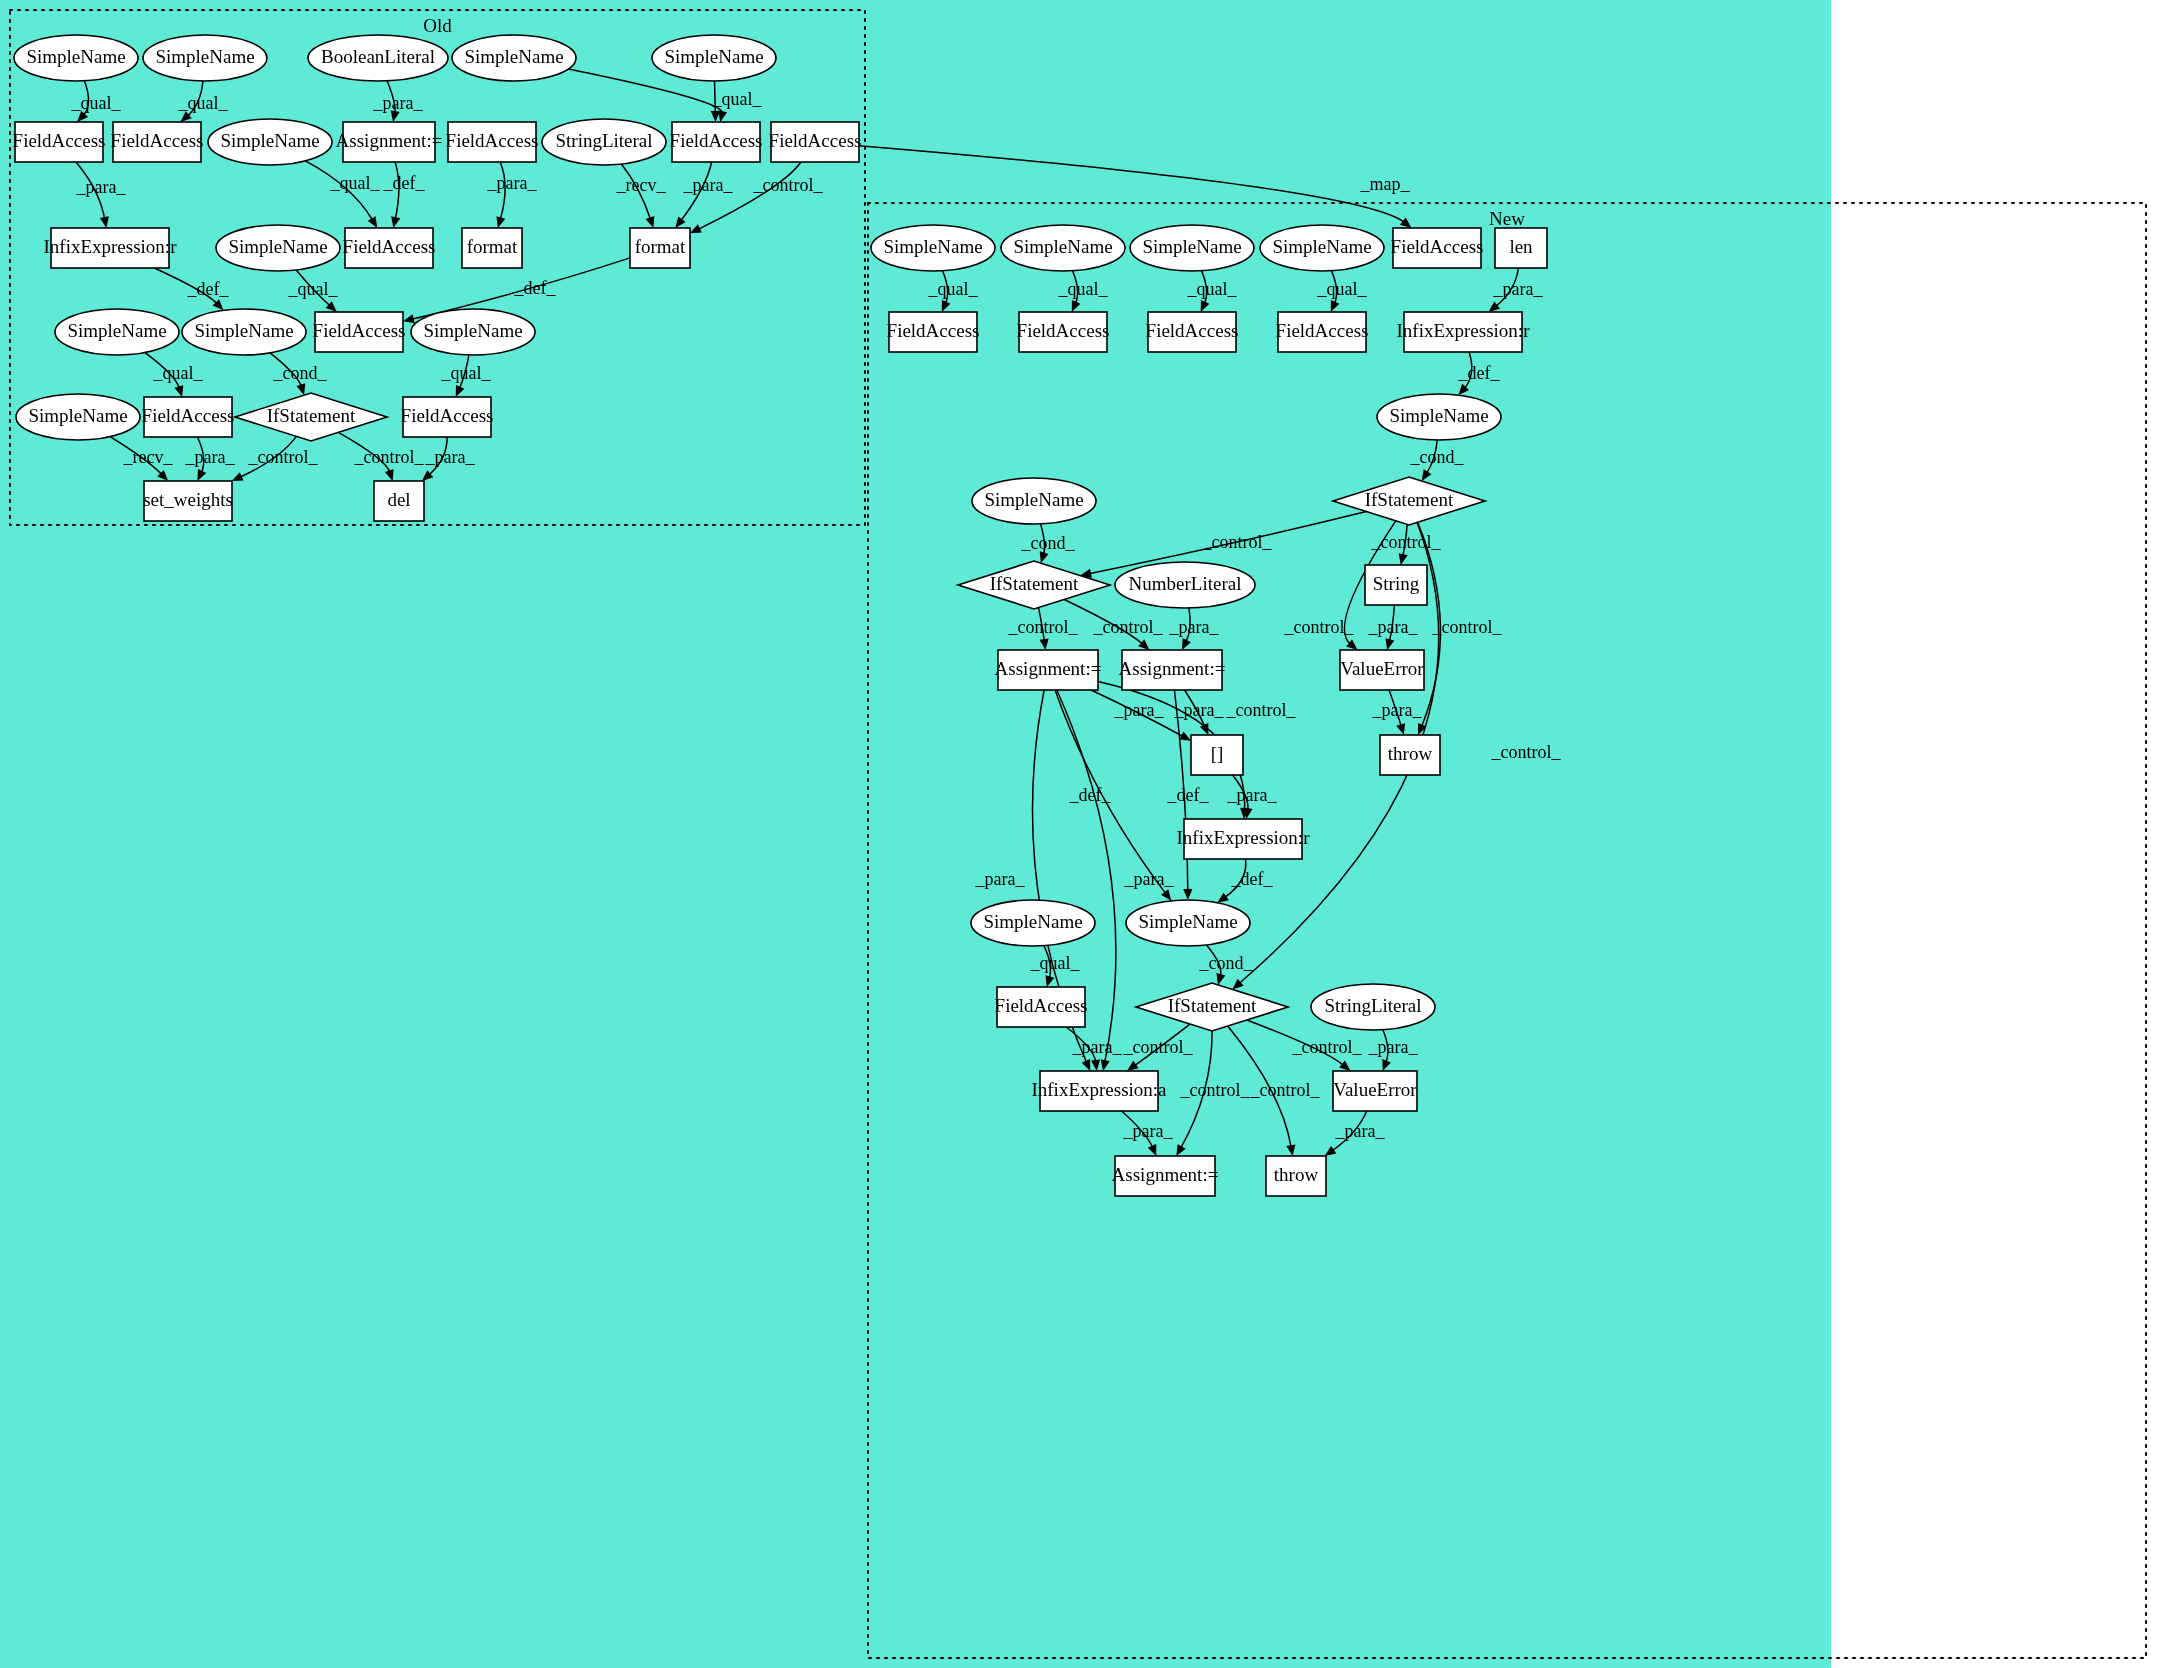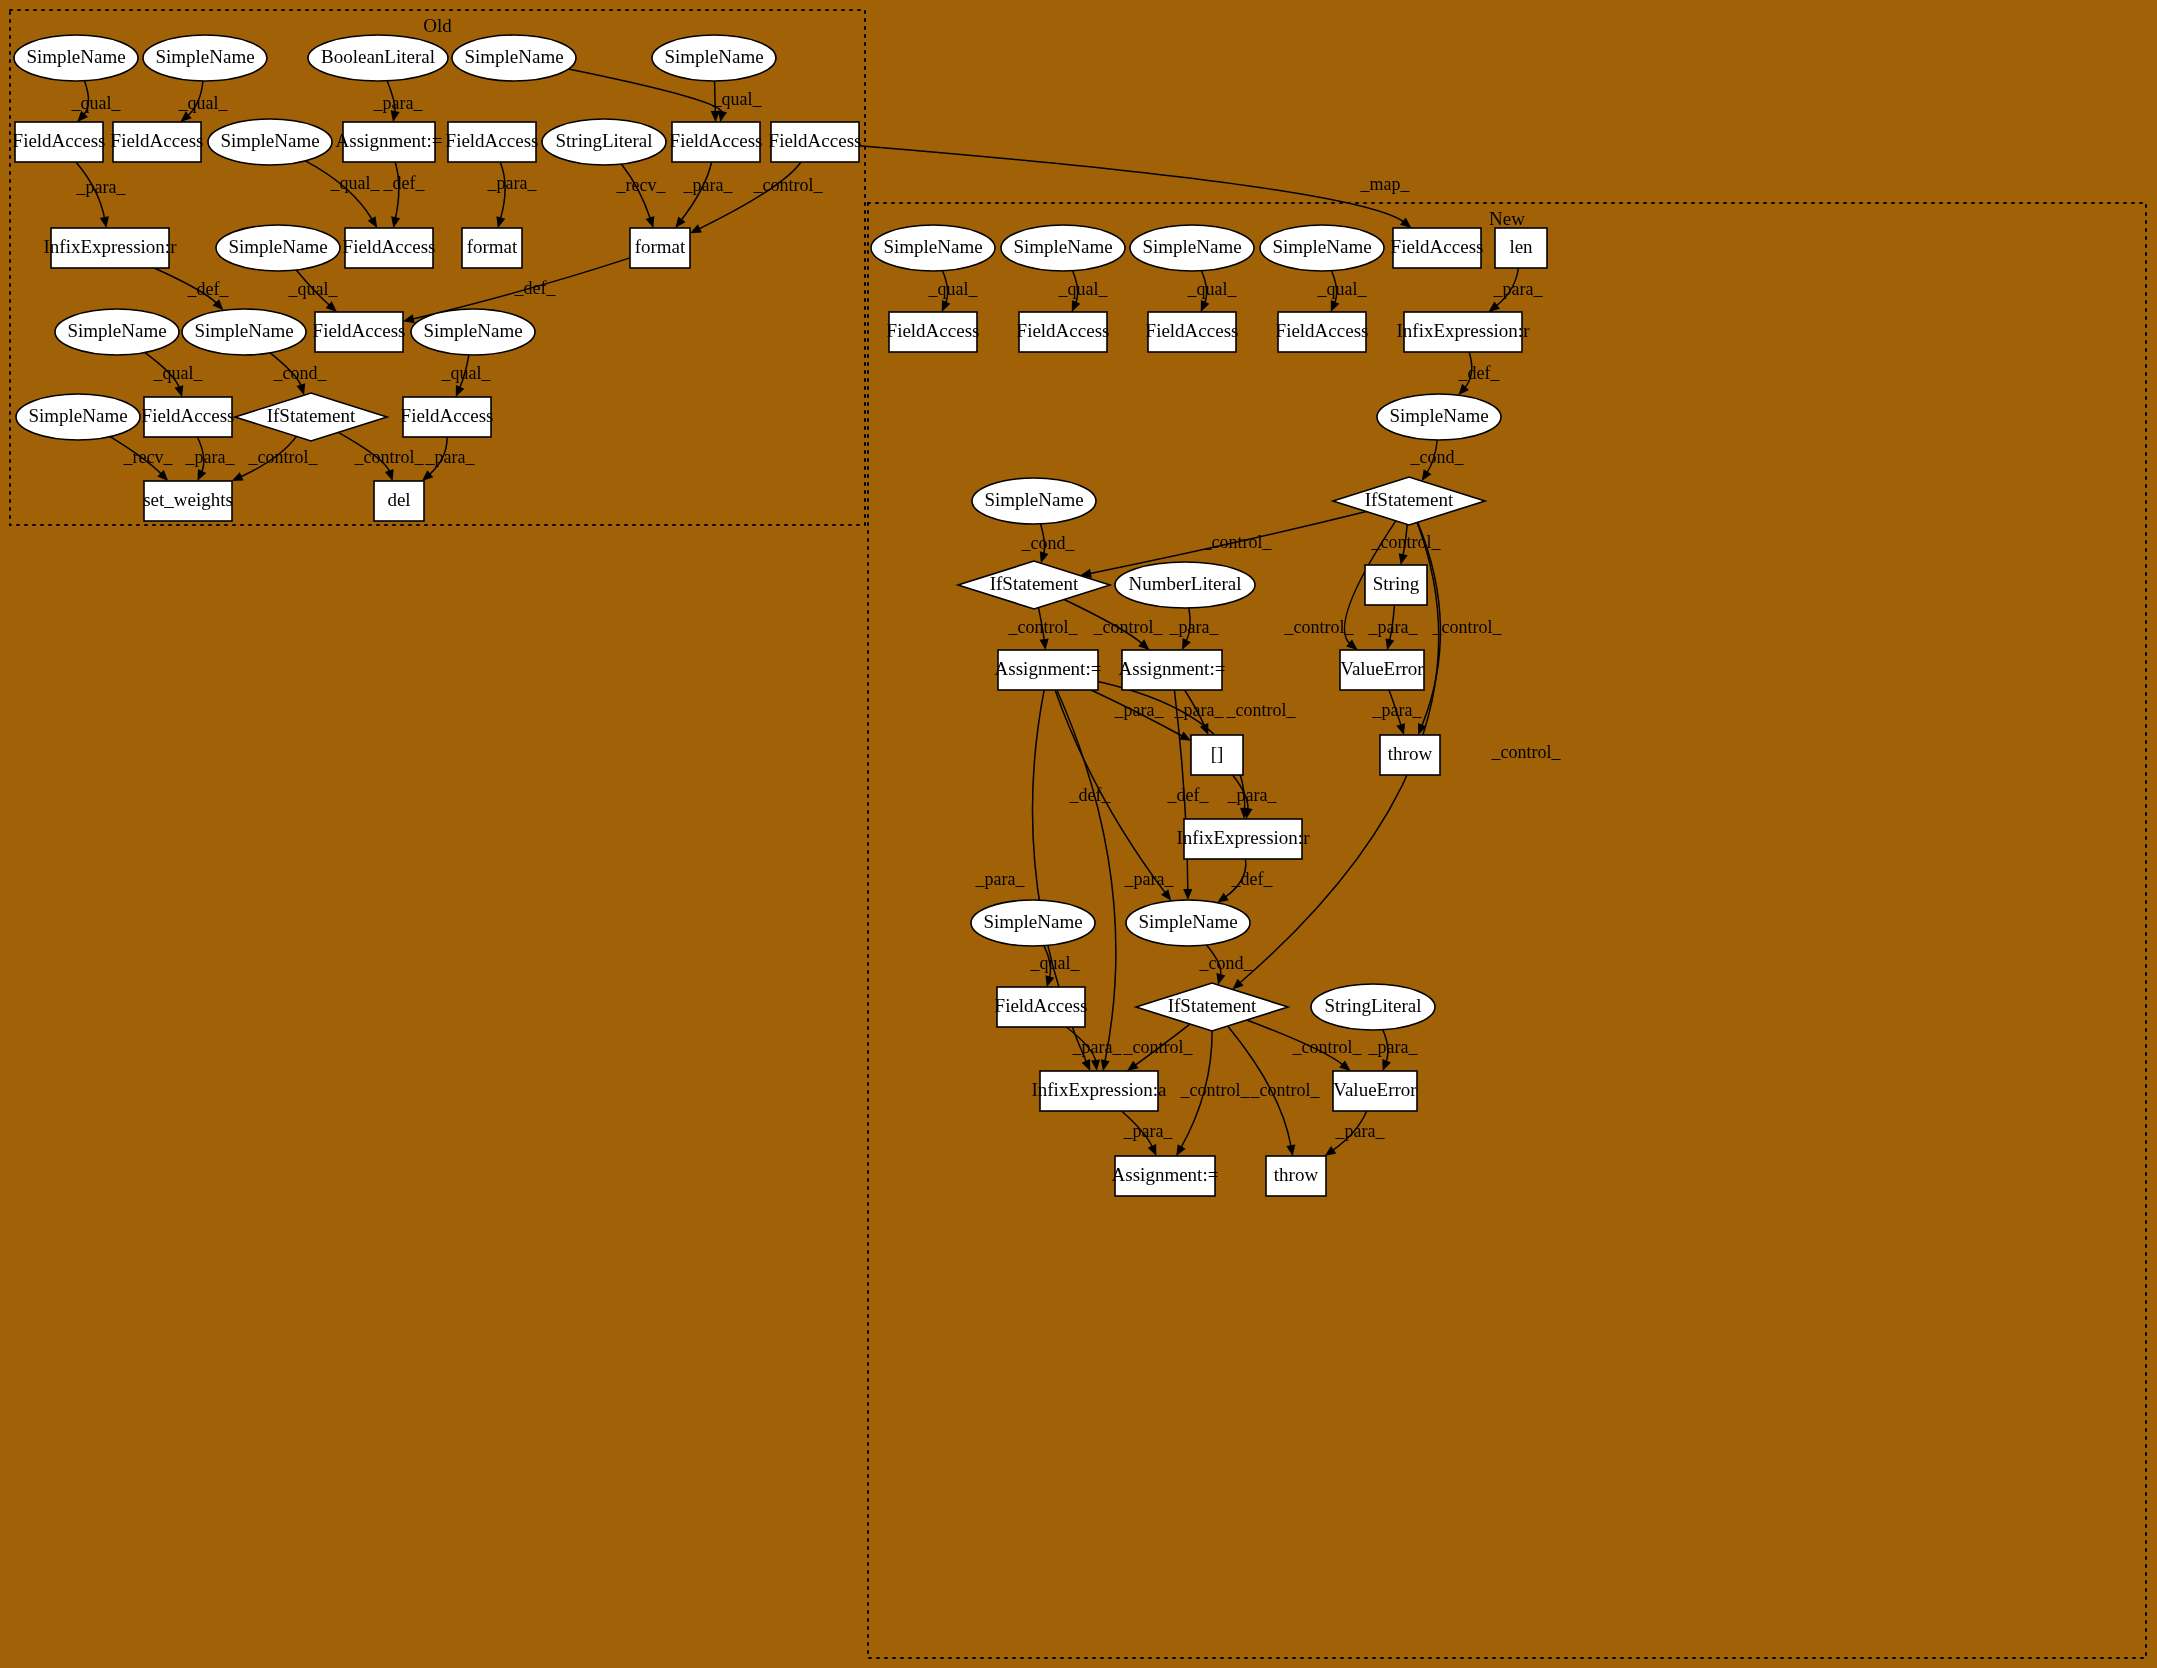--- a/index.html
+++ b/index.html
@@ -2,23 +2,23 @@
 <html><head>
 <meta charset="utf-8">
 <style>
   html, body {
     margin: 0;
     padding: 0;
     background: #ffffff;
   }
   #canvas-wrap {
     position: relative;
-    width: 2157px;
+    width: 1831px;
     height: 1668px;
-    background: #a16207;
+    background: #5eead4;
     font-family: "Liberation Serif", "DejaVu Serif", serif;
   }
   svg#graph {
     display: block;
     width: 2157px;
     height: 1668px;
   }
   .cluster-box {
     fill: none;
     stroke: #000000;

